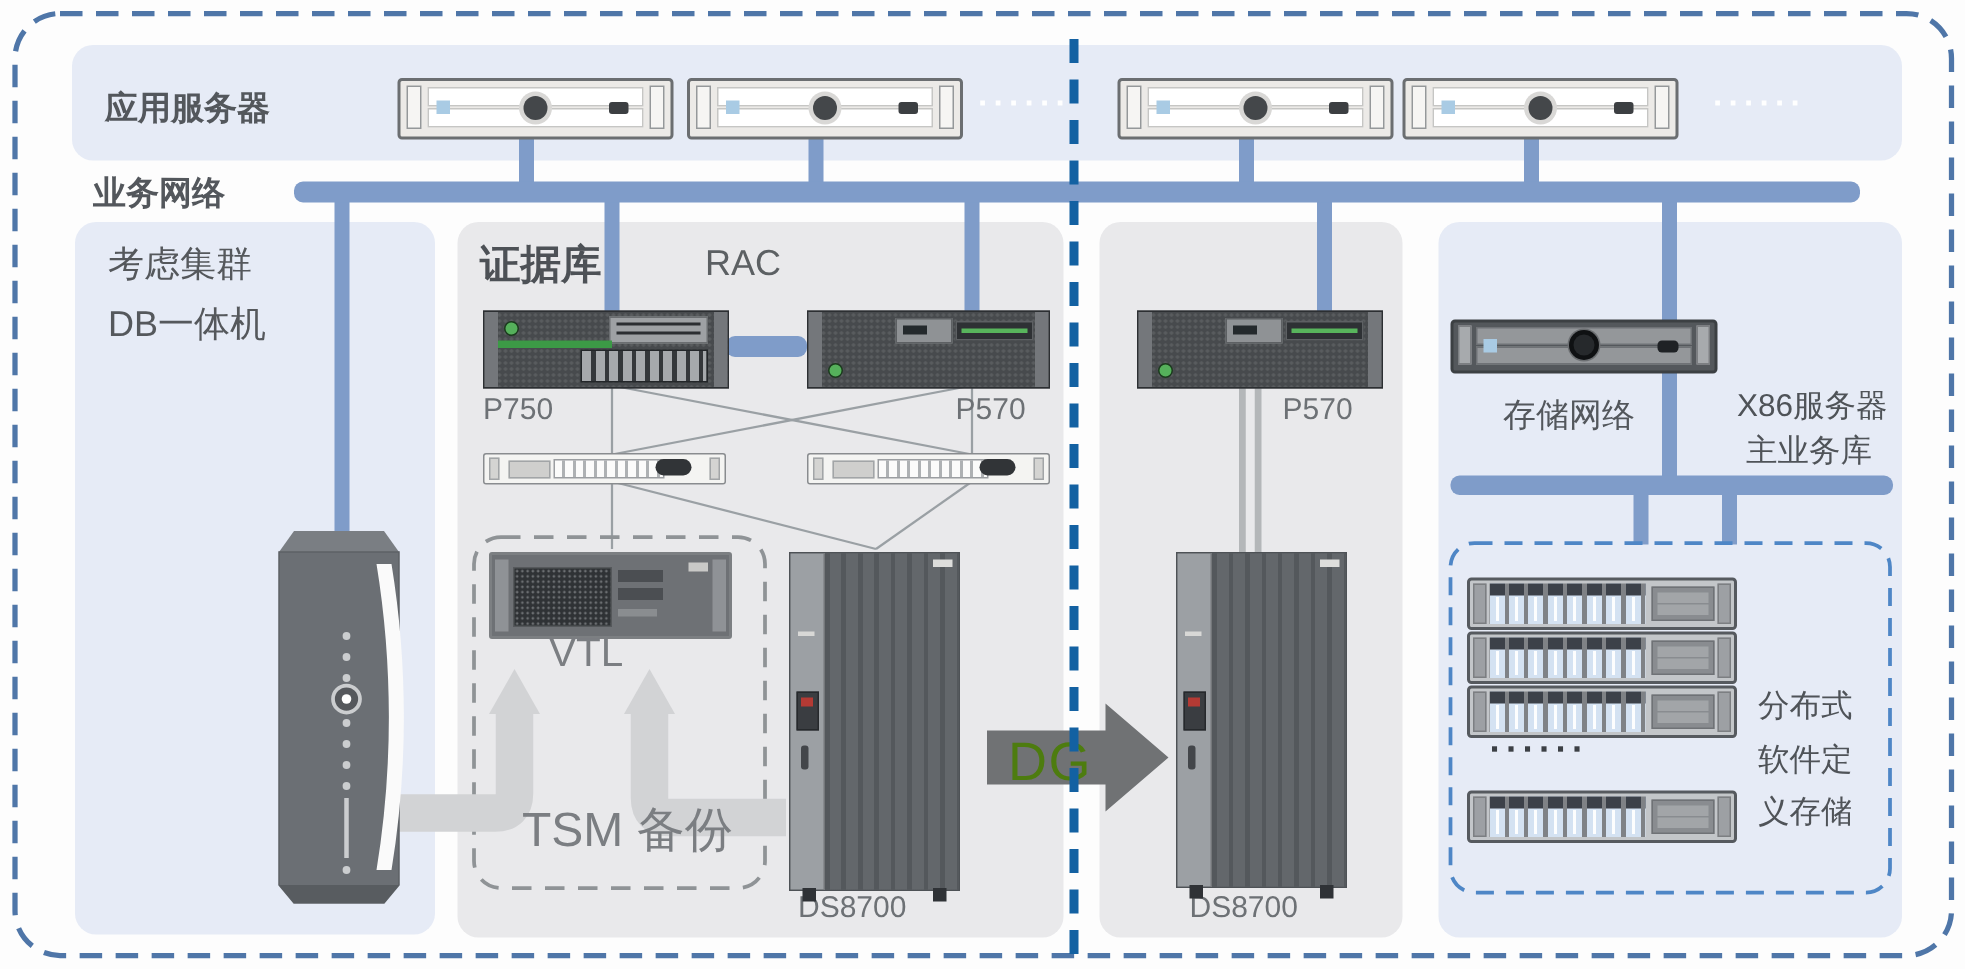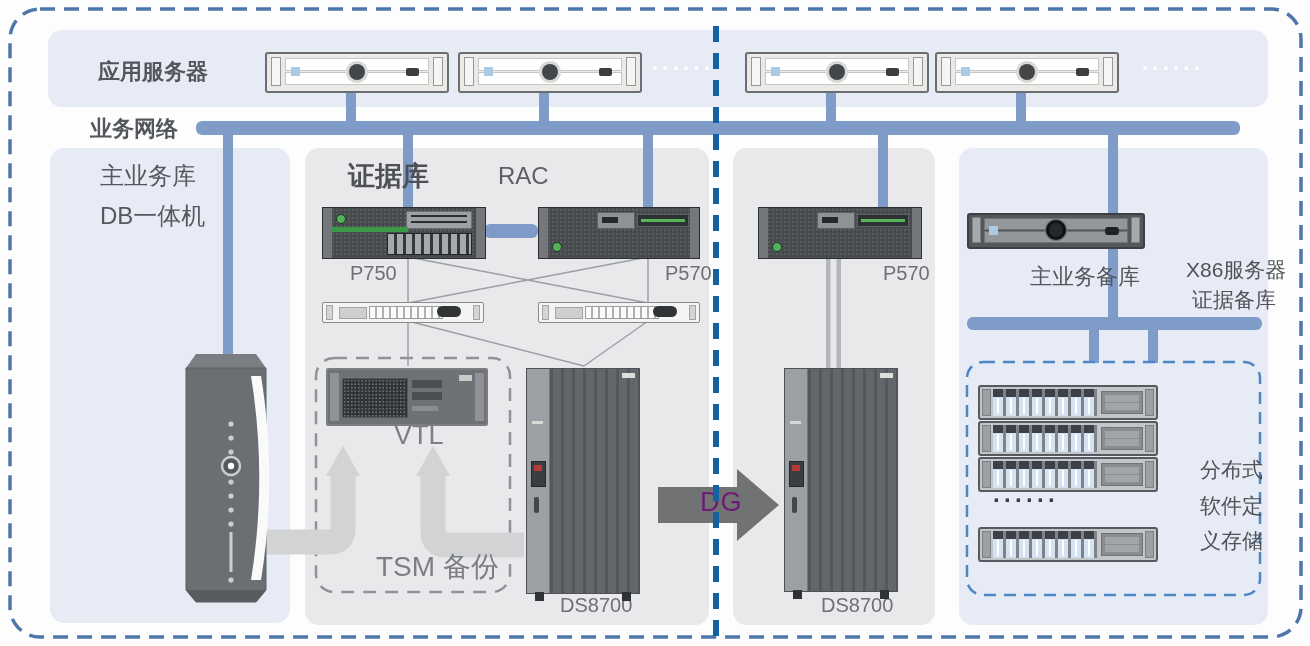--- a/index.html
+++ b/index.html
@@ -1,21 +1,21 @@
 <!DOCTYPE html>
 <html><head>
 <meta charset="utf-8">
 <style>
   html,body{margin:0;padding:0;background:#fff;}
   #canvas{position:relative;width:1310px;height:646px;background:#fdfdfd;overflow:hidden;
           font-family:"Liberation Sans","DejaVu Sans",sans-serif;color:#4f5358;}
   .panel{position:absolute;border-radius:14px;}
   .panel-blue{background:#e6ebf6;}
   .panel-gray{background:#e9e9eb;}
-  .lbl{position:absolute;white-space:nowrap;color:#53575c;margin-left:28px;}
+  .lbl{position:absolute;white-space:nowrap;color:#53575c;}
   .lbl-band{font-size:22px;font-weight:600;}
   .lbl-net{font-size:22px;font-weight:700;font-family:Liberation Serif, serif;}
   .lbl-title{font-size:27px;font-weight:700;color:#4d5156;}
   .lbl-sub{font-size:24px;font-weight:400;color:#55585c;}
   .lbl-dev{font-size:20px;color:#6d7175;}
   .lbl-small{font-size:21px;color:#4f5358;}
   .lbl-gray{color:#7b7e82;}
   .vconn{position:absolute;width:10px;background:#7f9cc9;}
   .hbar{position:absolute;background:#7f9cc9;border-radius:6px;}
   .dots-white{position:absolute;color:#fff;font-size:22px;font-weight:700;letter-spacing:3px;}
@@ -197,21 +197,21 @@
       <span class="slot s1"></span>
       <span class="slot s2"></span>
     <span class="bluesq"></span>
       <span class="knob"></span>
       <span class="dkrect"></span>
   </div>
   <div class="dots-white" style="left:1142px;top:56px;">······</div>
 
   <div class="lbl lbl-net" style="left:62px;top:114px;">业务网络</div>
 
-  <div class="lbl lbl-sub" style="left:72px;top:160px;">主业务库</div>
+  <div class="lbl lbl-sub" style="left:72px;top:160px;">考虑集群</div>
   <div class="lbl lbl-sub" style="left:72px;top:200px;">DB一体机</div>
 
   <svg class="layer" style="left:175px;top:348px;" width="104" height="270">
     <polygon points="21,6 81,6 91,20 11,20" fill="#7a7e83"></polygon>
     <polygon points="11,20 91,20 91,242 81,254 21,254 11,242" fill="#6b6f74" stroke="#5d6165" stroke-width="1"></polygon>
     <polygon points="11,242 91,242 81,254 21,254" fill="#585c60"></polygon>
     <path d="M68,28 C79,95 79,165 68,232 L58,232 C69,165 69,95 58,28 Z" transform="translate(18,0)" fill="#fafafa"></path>
     <g fill="#cbcdcf">
       <circle cx="56" cy="76" r="2.6"></circle>
         <circle cx="56" cy="90" r="2.6"></circle>
@@ -273,37 +273,37 @@
   <div class="vtl" style="left:326px;top:368px;">
     <span class="cap l"></span>
       <span class="cap r"></span>
     <span class="grille"></span>
     <span class="m1"></span>
       <span class="m2"></span>
       <span class="m3"></span>
       <span class="tag"></span>
   </div>
   <div class="lbl lbl-gray" style="left:366px;top:420px;font-size:27px;">VTL</div>
-  <div class="lbl lbl-gray" style="left:348px;top:548px;font-size:28px;">TSM 备份</div>
+  <div class="lbl lbl-gray" style="left:348px;top:532px;font-size:32px;">TSM 备份</div>
 
   <div class="ds" style="left:526px;top:368px;height:224px;">
     <span class="door"></span>
       <span class="ridges"></span>
       <span class="ibm"></span>
     <span class="dash"></span>
       <span class="ctrl">
         <i></i>
       </span>
     <span class="handle"></span>
       <span class="foot l"></span>
       <span class="foot r"></span>
   </div>
   <div class="lbl lbl-dev" style="left:532px;top:594px;">DS8700</div>
 
-  <div class="lbl" style="left:672px;top:487px;font-size:27px;color:#701a75;letter-spacing:1px;">DG</div>
+  <div class="lbl" style="left:672px;top:487px;font-size:36px;color:#4d7c0f;letter-spacing:1px;">DG</div>
 
   <div class="srv-p" style="left:758px;top:207px;width:162px;">
     <span class="rail l"></span>
       <span class="rail r"></span>
     <span class="p570-ctrl">
         <i></i>
       </span>
     <span class="p570-opt">
         <i></i>
       </span>
@@ -326,23 +326,23 @@
 
   <div class="srv-dark" style="left:967px;top:213px;">
     <span class="cap l"></span>
       <span class="cap r"></span>
       <span class="slot s1"></span>
       <span class="slot s2"></span>
     <span class="bluesq"></span>
     <span class="knob"></span>
       <span class="dkrect"></span>
   </div>
-  <div class="lbl" style="left:1002px;top:262px;font-size:22px;">主业务备库</div>
+  <div class="lbl" style="left:1002px;top:262px;font-size:22px;">存储网络</div>
   <div class="lbl lbl-small" style="left:1158px;top:256px;">X86服务器</div>
-  <div class="lbl lbl-small" style="left:1164px;top:286px;">证据备库</div>
+  <div class="lbl lbl-small" style="left:1164px;top:286px;">主业务库</div>
 
   <div class="stor" style="left:978px;top:385px;">
     <span class="cap l"></span>
       <span class="cap r"></span>
     <span class="drives">
         <span class="caps"></span>
         <span class="lines"></span>
       </span>
     <span class="rp">
         <i style="top:3px"></i>

